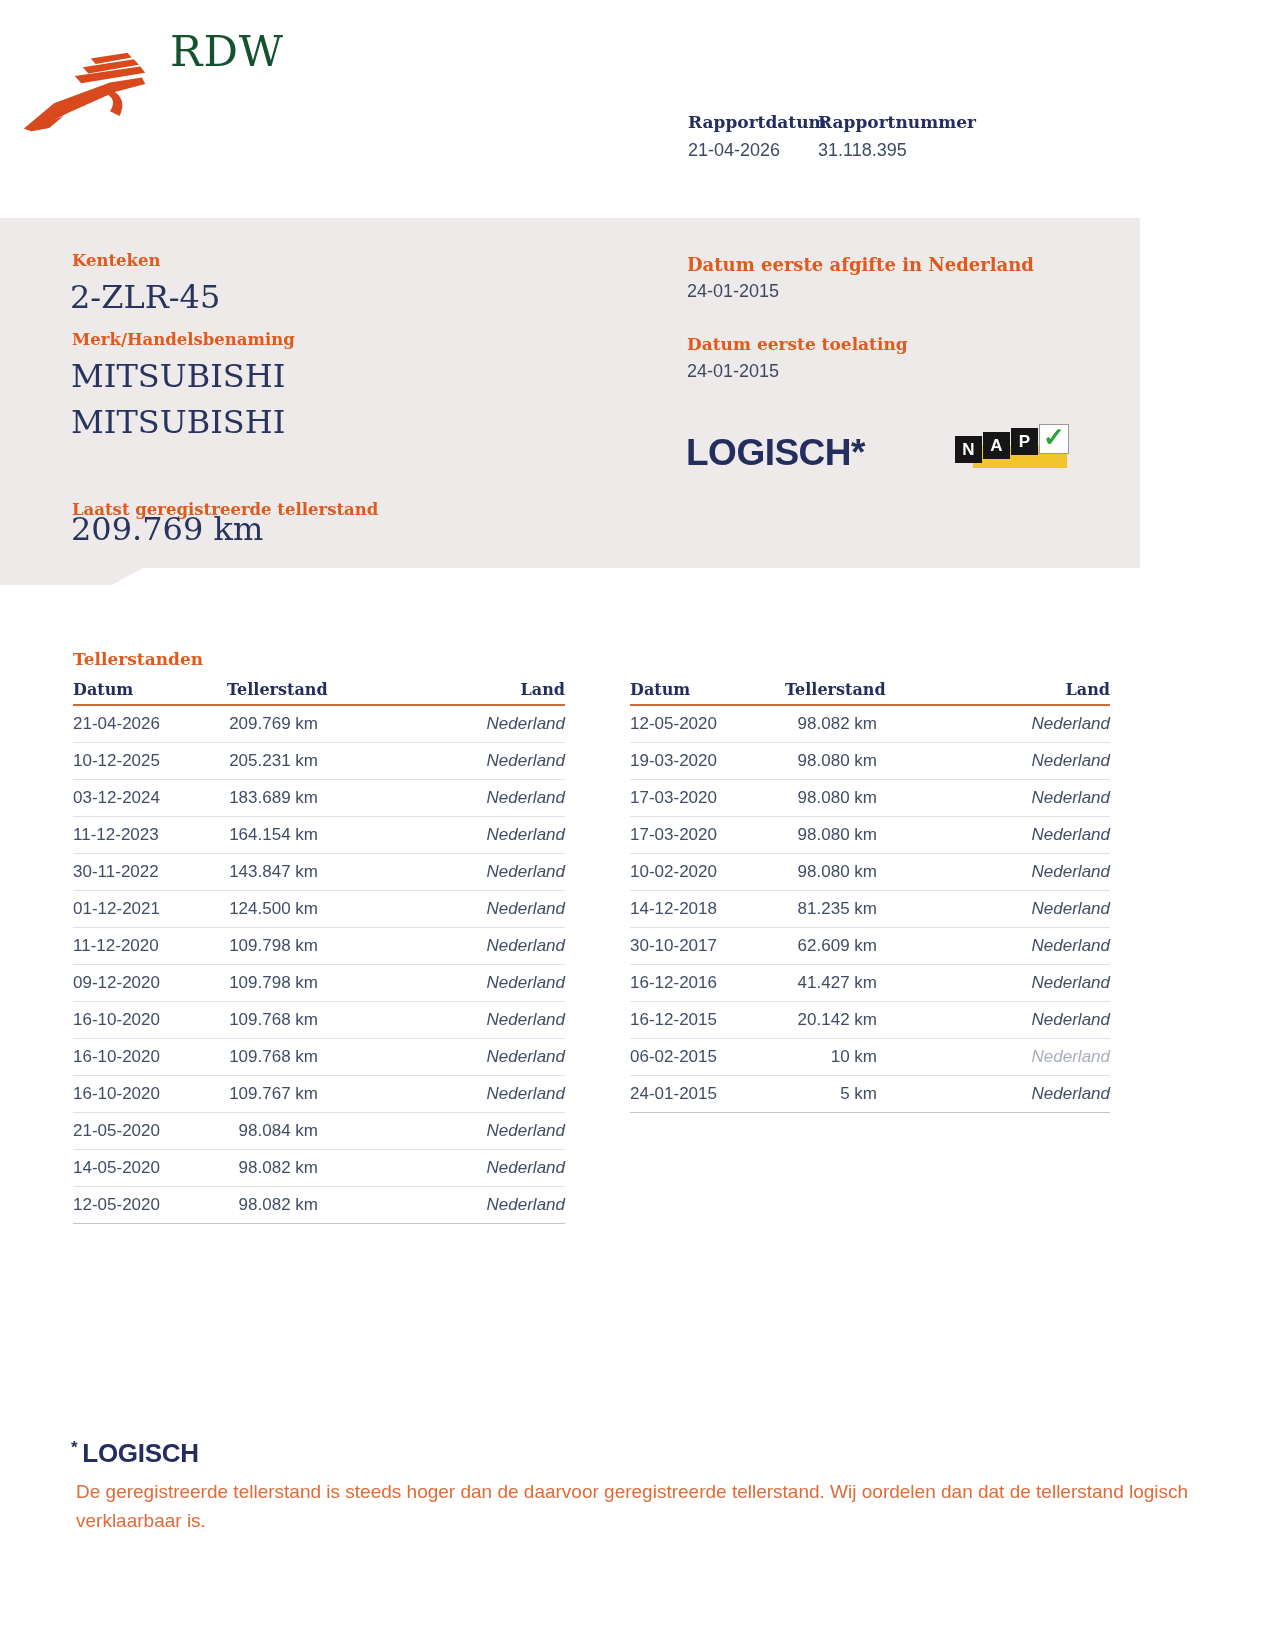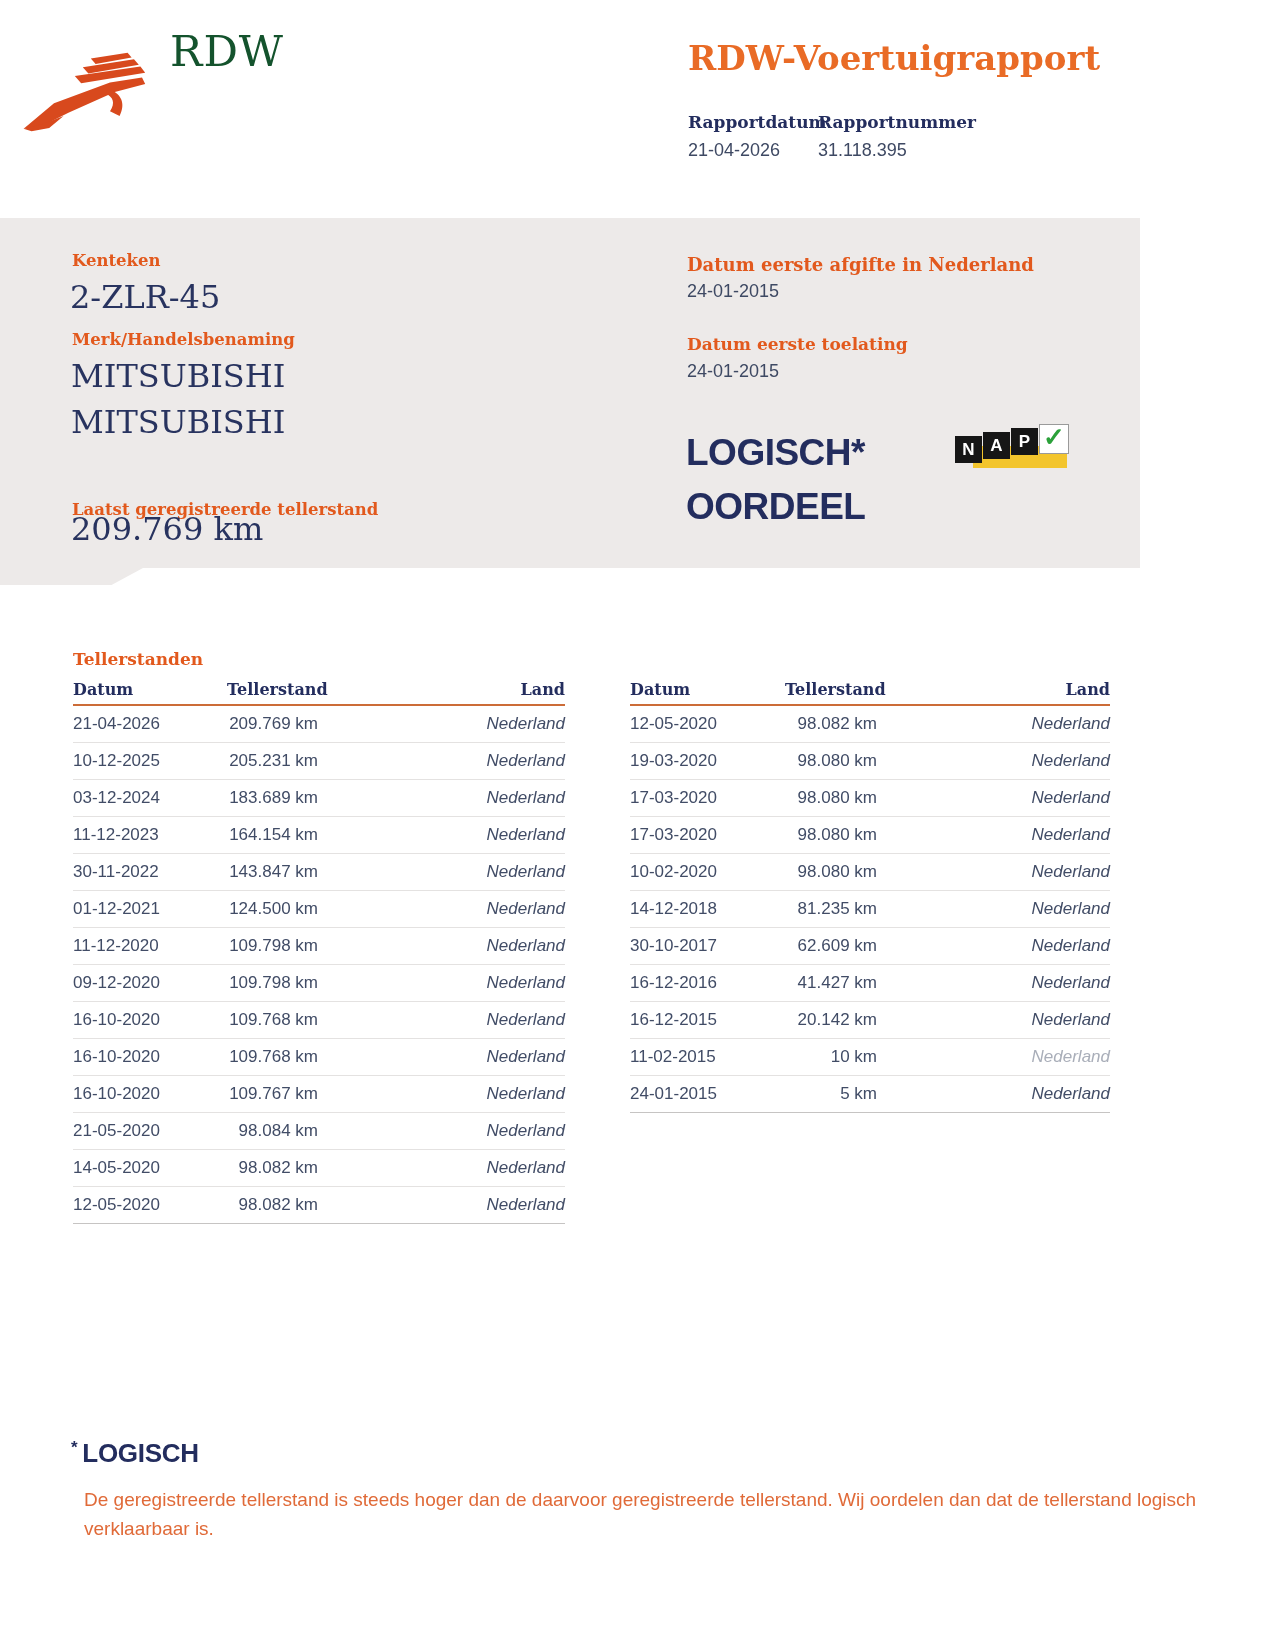--- a/index.html
+++ b/index.html
@@ -48,39 +48,38 @@
   .trow { display:grid; grid-template-columns:var(--c1) var(--c2) 1fr; align-items:center;
           height:36px; border-bottom:1px solid #E4E2E1; font-size:17px; color:#414C66; }
   .tbody .trow:last-child { border-bottom-color:#C6C4C3; }
   .c-tellerstand { text-align:right; }
   .c-land { text-align:right;font-style:italic; }
   .muted { color:#A9AEB9; }
 
   
   .foot-title { left:71px; top:1438px; font-weight:bold; font-size:26px; color:#232D5E; letter-spacing:-0.3px; }
   .foot-mark { font-size:17px; vertical-align:9px; margin-right:5px; }
-  .foot-text { left:72px; top:1474px; width:1155px; margin:12px; font-size:19px; line-height:28.5px; color:#E06A38; }
+  .foot-text { left:72px; top:1474px; width:1155px; margin:4px; font-size:19px; line-height:28.5px; color:#E06A38; }
 </style>
 </head>
 <body>
 
 <div class="page">
 
   <svg class="abs" style="left:22px; top:52px; width:128px; height:80px;" viewBox="0 0 160 100">
     <g fill="#D8491D">
       <polygon points="86,8 132,1 137,7 92,15"></polygon>
       <polygon points="76,19 140,9 146,16 83,27"></polygon>
       <polygon points="66,30 148,18 154,26 74,39"></polygon>
       <polygon points="2,96 40,64 110,38 150,32 154,40 116,50 58,76 22,94"></polygon>
       <path d="M108,46 C124,52 130,64 122,80 L110,74 C117,64 114,56 104,52 Z"></path>
       <polygon points="2,96 26,90 52,80 34,95 12,99"></polygon>
     </g>
   </svg>
   <div class="abs wordmark">RDW</div>
-  <h1 class="abs title">RDW-Voertuigrapport</h1>
 
   <div class="abs meta-label" style="left:688px; top:112px;">Rapportdatum</div>
   <div class="abs meta-label" style="left:818px; top:112px;">Rapportnummer</div>
   <div class="abs meta-value" style="left:688px; top:140px;">21-04-2026</div>
   <div class="abs meta-value" style="left:818px; top:140px;">31.118.395</div>
 
   <div class="abs summary-box"></div>
   <div class="abs summary-tab"></div>
 
   <div class="abs o-label" style="left:72px; top:251px;">Kenteken</div>
@@ -94,21 +93,20 @@
   <div class="abs big-val" style="left:71px; top:510px;">209.769 km</div>
 
   <div class="abs o-label" style="left:687px; top:254px; font-size:18px;">Datum eerste afgifte in Nederland</div>
   <div class="abs sans-val" style="left:687px; top:281px;">24-01-2015</div>
 
   <div class="abs o-label" style="left:687px; top:334px; font-size:17px;">Datum eerste toelating</div>
   <div class="abs sans-val" style="left:687px; top:361px;">24-01-2015</div>
 
   <div class="abs oordeel">
     <div>LOGISCH*</div>
-    <div>OORDEEL</div>
   </div>
 
   <div class="abs nap">
     <div class="nap-yellow"></div>
     <div class="nap-tile nap-n">N</div>
     <div class="nap-tile nap-a">A</div>
     <div class="nap-tile nap-p">P</div>
     <div class="nap-check-box">
       <span>✓</span>
     </div>
@@ -242,21 +240,21 @@
           <div class="tcell c-datum">16-12-2016</div>
           <div class="tcell c-tellerstand">41.427 km</div>
           <div class="tcell c-land">Nederland</div>
         </div>
         <div class="trow">
           <div class="tcell c-datum">16-12-2015</div>
           <div class="tcell c-tellerstand">20.142 km</div>
           <div class="tcell c-land">Nederland</div>
         </div>
         <div class="trow">
-          <div class="tcell c-datum">11-02-2015</div>
+          <div class="tcell c-datum">06-02-2015</div>
           <div class="tcell c-tellerstand">10 km</div>
           <div class="tcell c-land muted">Nederland</div>
         </div>
         <div class="trow">
           <div class="tcell c-datum">24-01-2015</div>
           <div class="tcell c-tellerstand">5 km</div>
           <div class="tcell c-land">Nederland</div>
         </div>
       </div>
   </div>

